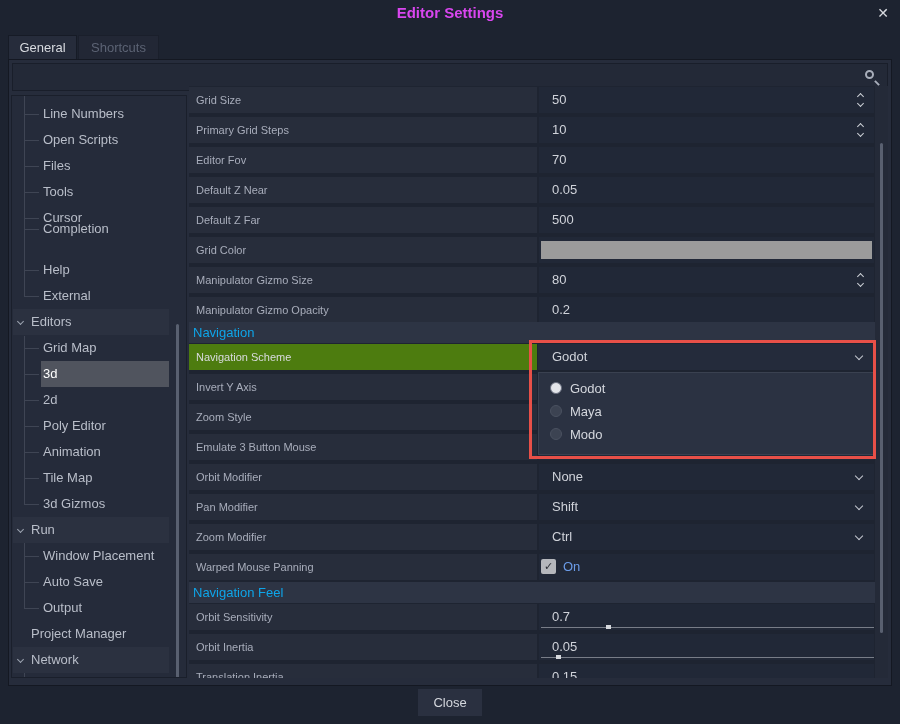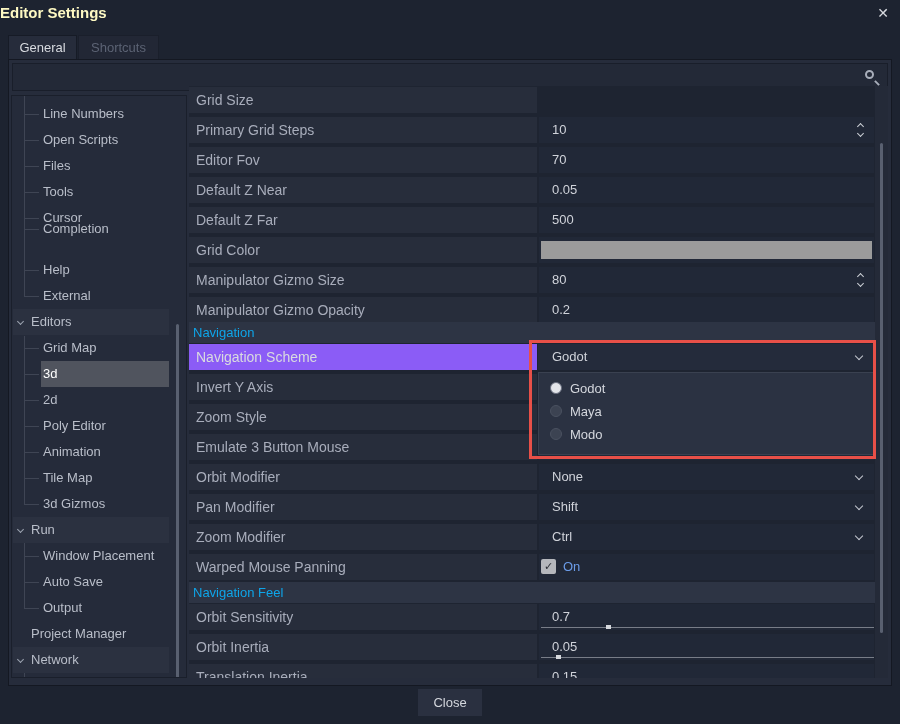--- a/index.html
+++ b/index.html
@@ -1,18 +1,18 @@
 <!DOCTYPE html>
 <html><head>
 <meta charset="utf-8">
 <style>
   html,body{margin:0;padding:0;background:#10141d;}
   *{box-sizing:border-box;font-family:"Liberation Sans", sans-serif;}
   .window{position:relative;width:900px;height:724px;background:#1d2330;overflow:hidden;}
-  .title{position:absolute;left:0;top:4px;width:100%;text-align:left;color:#fef9c3;font-size:15px;font-weight:bold;}
+  .title{position:absolute;left:0;top:4px;width:100%;text-align:center;color:#d946ef;font-size:15px;font-weight:bold;}
   .close-x{position:absolute;right:8px;top:4px;width:18px;height:18px;color:#d8dadf;font-size:14px;line-height:18px;text-align:center;cursor:pointer;}
   .close-x::before{content:"✕";}
   
   .tab{position:absolute;top:35px;height:24px;line-height:24px;font-size:13px;text-align:center;}
   .tab.active{left:8px;width:69px;background:#262c3b;color:#d8dbe0;border:1px solid #161b26;border-bottom:none;text-align:center;}
   .tab.inactive{left:78px;width:81px;background:#222735;color:#5c6374;border:1px solid #1a1f2b;border-bottom:none;}
   
   .panel{position:absolute;left:8px;top:59px;width:884px;height:627px;background:#262c3b;border:1px solid #141822;}
   .search{position:absolute;left:12px;top:63px;width:876px;height:28px;background:#232937;border:1px solid #191e2a;color:#cfd2da;font-size:13px;padding:0 30px 0 8px;outline:none;}
   .mag{position:absolute;right:26px;top:70px;width:9px;height:9px;border:2px solid #a8aeba;border-radius:50%;}
@@ -26,22 +26,22 @@
   .titem.child::before{content:"";position:absolute;left:-19px;top:13px;width:15px;height:1px;background:#3f4554;}
   .titem.parent{left:19px;}
   .titem.plain{left:19px;}
   .titem.selected{color:#ffffff;}
   .tchev{position:absolute;left:-13px;top:10px;width:5px;height:5px;border-right:1.5px solid #9ca3b0;border-bottom:1.5px solid #9ca3b0;transform:rotate(45deg);}
   .gv{position:absolute;left:12px;width:1px;background:#3f4554;}
   .sb-scroll{position:absolute;left:164px;top:228px;width:3px;height:354px;background:#596070;border-radius:2px;}
   
   .main{position:absolute;left:189px;top:86px;width:686px;height:592px;background:#1e2431;overflow:hidden;}
   .row{position:absolute;left:0;width:686px;height:26px;}
-  .cl{position:absolute;left:0;top:0;width:348px;height:26px;background:#272d3b;color:#a8adbb;font-size:14px;line-height:26px;padding-left:7px;white-space:nowrap;overflow:hidden;}
-  .cl.hl-gray{background:#8b5cf6;color:#d9dbdf;}
+  .cl{position:absolute;left:0;top:0;width:348px;height:26px;background:#272d3b;color:#a8adbb;font-size:11px;line-height:26px;padding-left:7px;white-space:nowrap;overflow:hidden;}
+  .cl.hl-gray{background:#4d7c0f;color:#d9dbdf;}
   .cv{position:absolute;left:350px;top:0;width:335px;height:26px;background:#212837;color:#d0d3da;font-size:13px;line-height:26px;}
   .v{position:absolute;left:13px;top:0;}
   .hdr{height:21px;background:#2d3444;color:#0ea5e9;font-size:13px;line-height:21px;padding-left:4px;}
   .spin{position:absolute;right:8px;top:6px;width:10px;height:14px;cursor:pointer;}
   .ch{position:absolute;left:2px;width:5px;height:5px;border-right:1.6px solid #ccd0d7;border-bottom:1.6px solid #ccd0d7;}
   .ch.up{top:1px;transform:rotate(-135deg);}
   .ch.dn{top:8px;transform:rotate(45deg);}
   .ddch{position:absolute;right:12px;top:9px;width:6px;height:6px;border-right:1.6px solid #c3c7cf;border-bottom:1.6px solid #c3c7cf;transform:rotate(45deg);}
   .swatch{position:absolute;left:2px;right:2px;top:4px;bottom:4px;background:#9b9b9b;}
   .sl-line{position:absolute;left:2px;right:0;bottom:2px;height:1px;background:#787d88;}
@@ -114,20 +114,27 @@
     <div class="titem child" style="top:499px"><span>Output</span></div>
     <div class="titem plain" style="top:525px"><span>Project Manager</span></div>
     <div class="titem parent" style="top:551px"><span class="tchev"></span><span>Network</span></div>
 
     <div class="sb-scroll"></div>
   </div>
 
   <div class="main">
     <div class="row" style="top:1px">
       <div class="cl">Grid Size</div>
+      <div class="cv">
+          <span class="v">50</span>
+          <span class="spin">
+            <i class="ch up"></i>
+            <i class="ch dn"></i>
+          </span>
+        </div>
     </div>
     <div class="row" style="top:31px">
       <div class="cl">Primary Grid Steps</div>
       <div class="cv">
           <span class="v">10</span>
           <span class="spin">
             <i class="ch up"></i>
             <i class="ch dn"></i>
           </span>
         </div>

